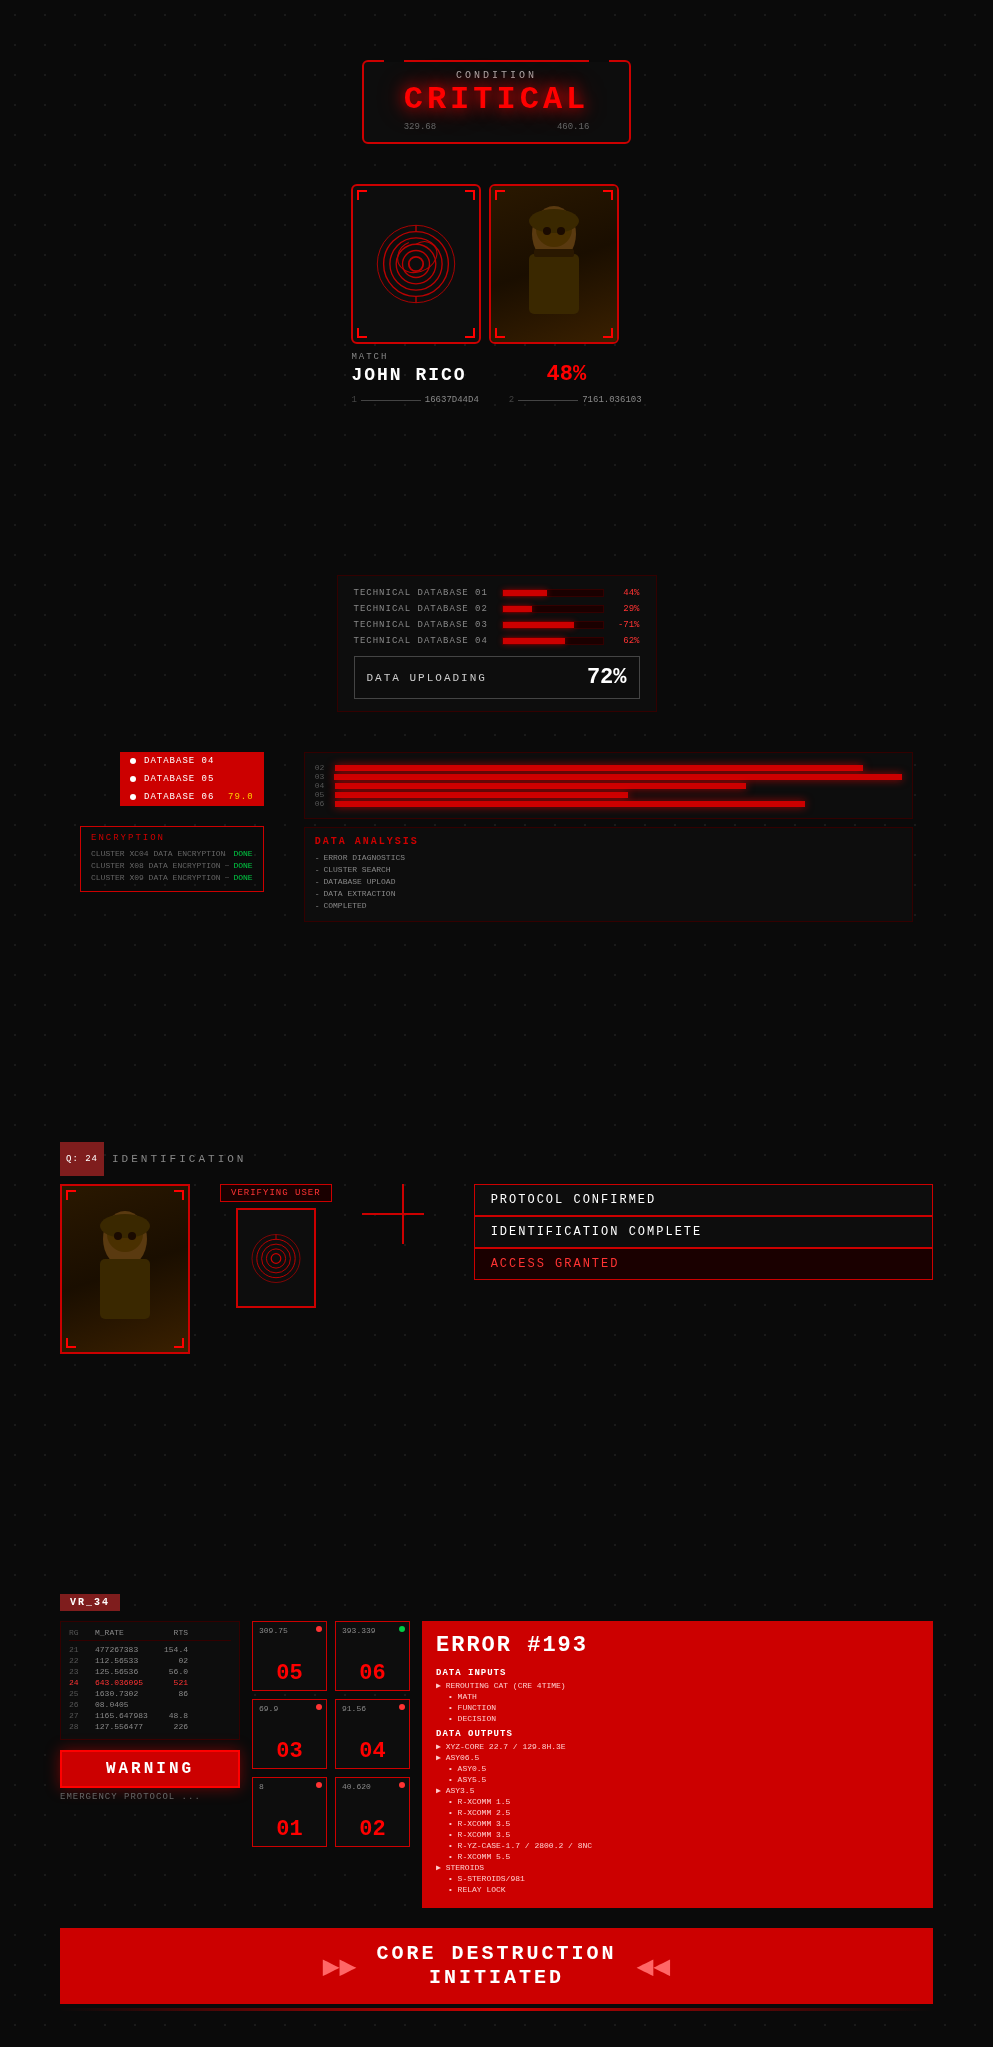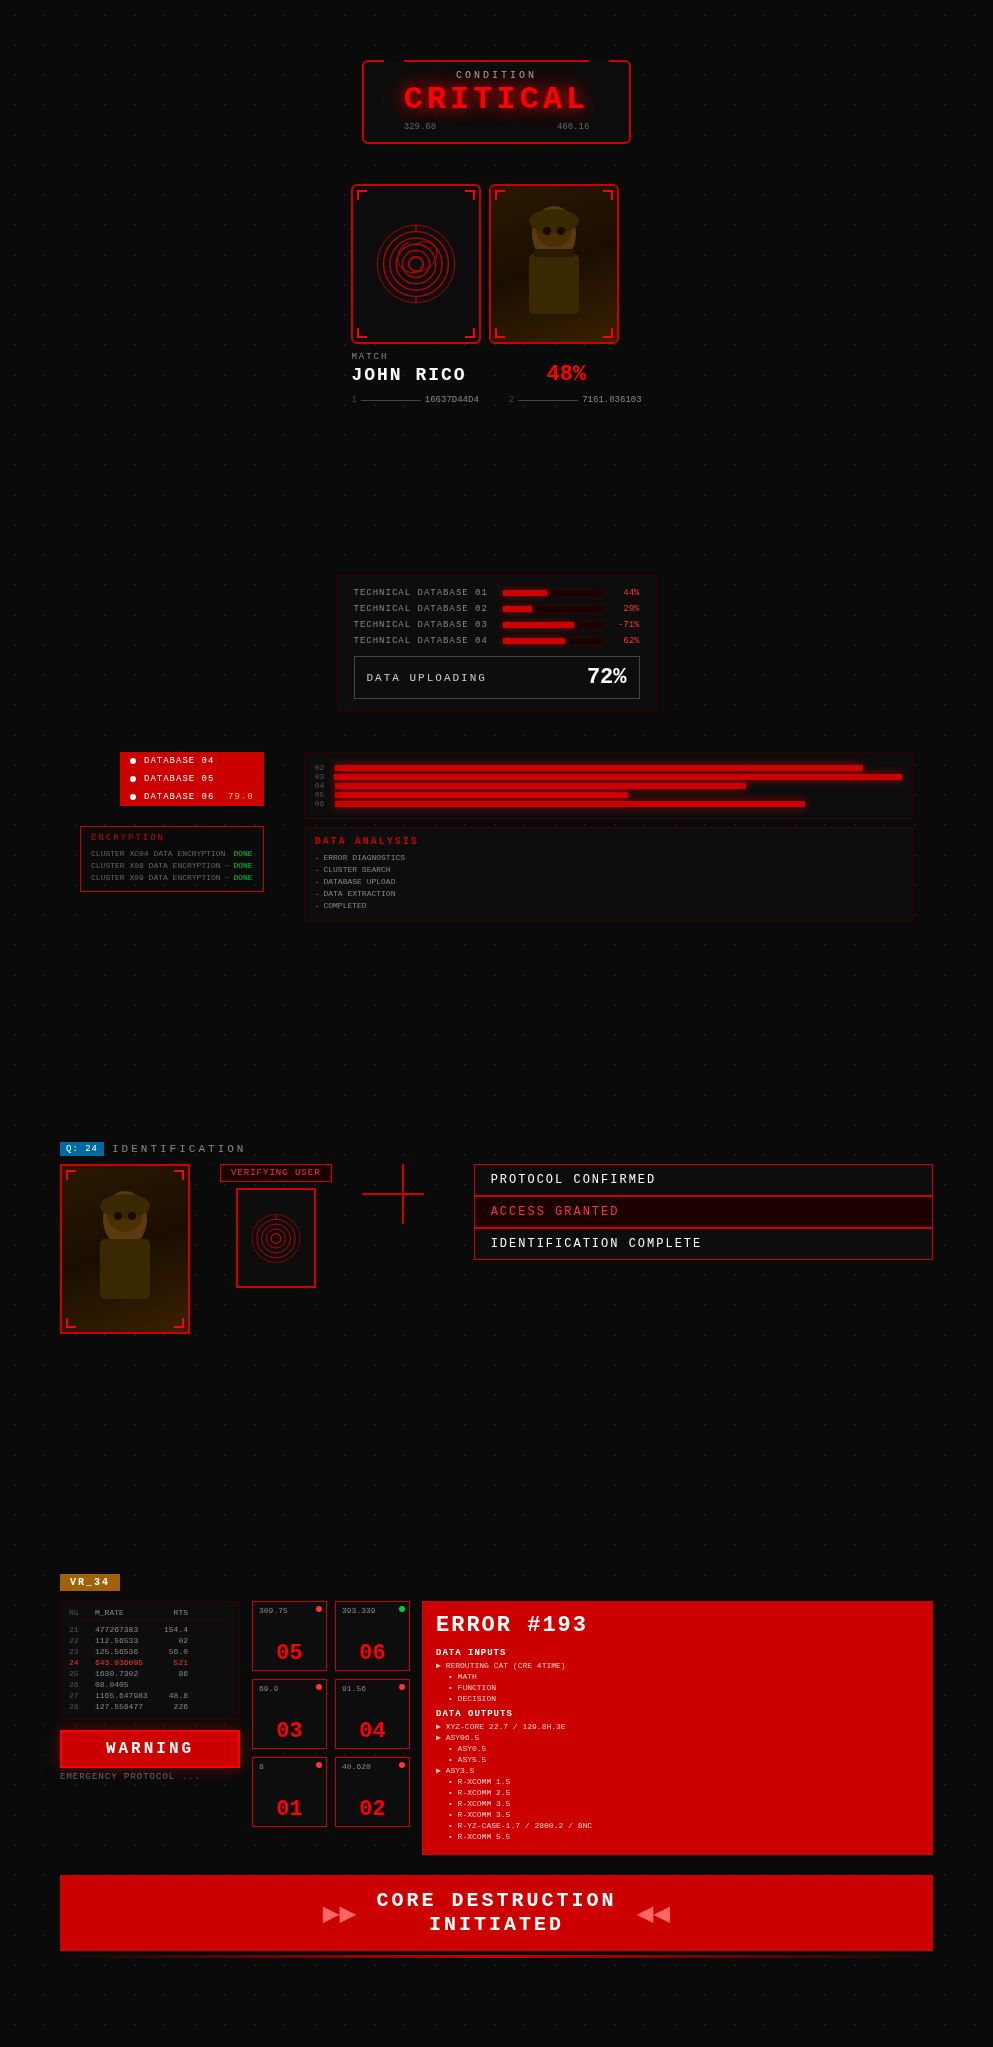--- a/index.html
+++ b/index.html
@@ -331,24 +331,24 @@
     .section-identification {
       padding: 80px 60px 40px;
     }
     .ident-header {
       display: flex;
       align-items: center;
       gap: 8px;
       margin-bottom: 8px;
     }
     .ident-badge {
-      background: #0369a1;
-      color: #fff;
-      font-size: 9px;
-      padding: 2px 6px;
+      background: #7f1d1d;
+      color: #fff;
+      font-size: 9px;
+      padding: 12px 6px;
       letter-spacing: 1px;
       text-align: right;
     }
     .ident-title {
       font-size: 11px;
       letter-spacing: 3px;
       color: #888;
     }
     .ident-content {
       display: flex;
@@ -410,21 +410,21 @@
     .section-vr {
       padding: 80px 60px 40px;
     }
     .vr-header {
       display: flex;
       align-items: center;
       gap: 8px;
       margin-bottom: 10px;
     }
     .vr-badge {
-      background: #a16207;
+      background: #7f1d1d;
       color: #fff;
       font-size: 10px;
       padding: 3px 10px;
       letter-spacing: 2px;
       font-weight: bold;
     }
     .vr-content {
       display: flex;
       gap: 12px;
       align-items: flex-start;
@@ -822,22 +822,22 @@
           </svg>
         </div>
       </div>
       <div style="display:flex;align-items:center;">
         <div style="width:40px;height:2px;background:#cc0000;"></div>
         <div style="width:2px;height:60px;background:#cc0000;"></div>
         <div style="width:20px;height:2px;background:#cc0000;"></div>
       </div>
       <div class="ident-status-panel" id="ident-status-container">
           <div class="status-item">PROTOCOL CONFIRMED</div>
+          <div class="status-item">IDENTIFICATION COMPLETE</div>
           <div class="status-item highlighted">ACCESS GRANTED</div>
-          <div class="status-item">IDENTIFICATION COMPLETE</div>
         </div>
     </div>
   </div>
 
   <div class="section-gap"></div>
   <div class="section-gap"></div>
   <div class="section-gap"></div>
 
   <div class="section-vr">
     <div class="vr-header">
@@ -963,20 +963,25 @@
             </div>
             <div>
               <div class="error-item">ASY3.5</div>
               <div class="error-item error-sub">R-XCOMM 1.5</div>
               <div class="error-item error-sub">R-XCOMM 2.5</div>
               <div class="error-item error-sub">R-XCOMM 3.5</div>
               <div class="error-item error-sub">R-XCOMM 3.5</div>
               <div class="error-item error-sub">R-YZ-CASE-1.7 / 2800.2 / 8NC</div>
               <div class="error-item error-sub">R-XCOMM 5.5</div>
             </div>
+            <div>
+              <div class="error-item">STEROIDS</div>
+              <div class="error-item error-sub">S-STEROIDS/981</div>
+              <div class="error-item error-sub">RELAY LOCK</div>
+            </div>
           </div>
       </div>
     </div>
 
     <div class="core-destruction">
       <div class="cd-arrow">▶▶</div>
       <div class="cd-text">CORE DESTRUCTION<br>INITIATED</div>
       <div class="cd-arrow">◀◀</div>
     </div>
     <div class="bottom-bar"></div>

